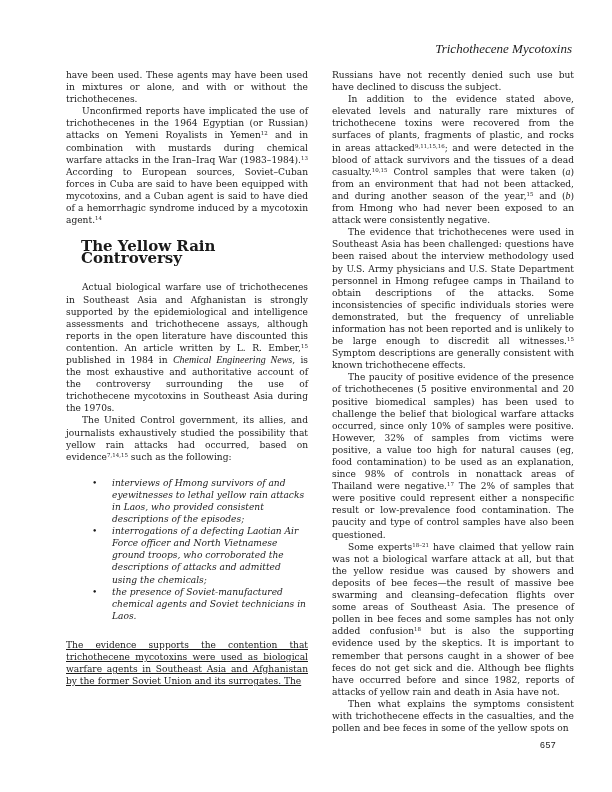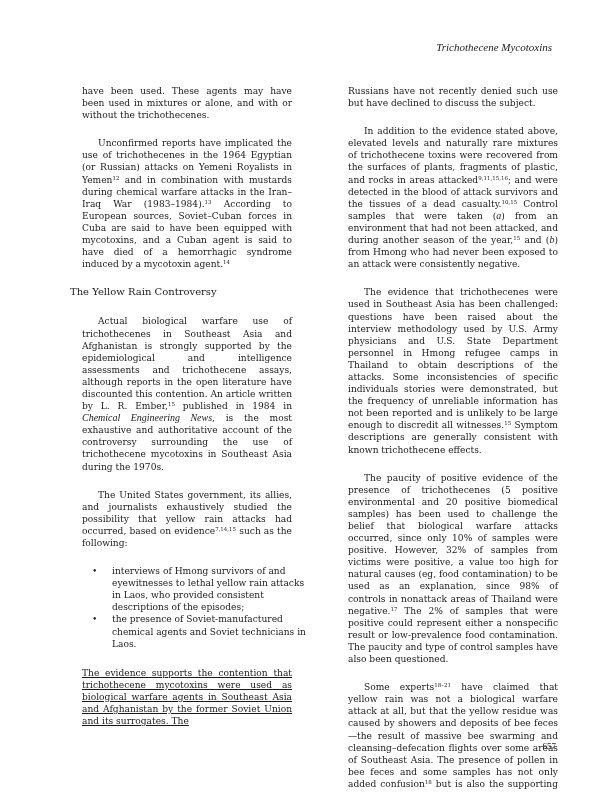--- a/index.html
+++ b/index.html
@@ -1,44 +1,45 @@
 <!DOCTYPE html>
 <html><head>
 <meta charset="utf-8">
 <style>
   html, body { margin: 0; padding: 0; background: #ffffff; }
   body { width: 612px; height: 792px; position: relative; overflow: hidden; font-family: "DejaVu Serif", "Liberation Serif", serif; color: #1a1a1a; }
-  .running-head { position: absolute; top: 41px; right: 60px; font-family: "Liberation Serif", serif; font-style: italic; font-size: 11px; color: #222; }
+  .running-head { position: absolute; top: 41px; right: 40px; font-family: "Liberation Serif", serif; font-style: italic; font-size: 13px; color: #222; }
   .col { position: absolute; top: 69px; width: 242px; font-size: 9.1px; line-height: 12.1px; text-align: justify; }
   .col-left { left: 66px; }
   .col-right { left: 332px; }
-  .col p { margin: 16px; }
+  .col p { margin: 0; }
   .col p.indent { text-indent: 16px; }
   sup { font-size: 5.5px; line-height: 0; vertical-align: 3.5px; }
-  .section-head { font-weight: normal; font-size: 10px; margin: 14px 0 17px 4px; text-align: left; }
+  .section-head { font-weight: bold; font-size: 15px; margin: 14px 0 17px 15px; text-align: left; }
   .bullets { list-style: none; margin: 14px 0 0 0; padding: 0 0 0 26px; }
-  .bullets li { position: relative; padding-left: 20px; text-align: left; }
+  .bullets li { position: relative; padding-left: 20px; text-align: left; font-style: italic; }
   .bullets li::before { content: "\2022"; position: absolute; left: 0; top: 0; }
   .after-bullets { margin-top: 17px !important; text-decoration: underline; }
   em { font-family: "Liberation Serif", serif; font-style: italic; font-size: 10px; }
-  .page-number { position: absolute; top: 741px; right: 56px; font-size: 9px; font-family: Liberation Serif, serif; }
+  .page-number { position: absolute; top: 741px; right: 56px; font-size: 9px; font-family: Liberation Mono, monospace; }
 </style>
 </head>
 <body>
 
 <div class="running-head">Trichothecene Mycotoxins</div>
 
 <div class="col col-left">
   <p>have been used.  These agents may have been used in mixtures or alone, and with or without the trichothecenes.</p>
   <p class="indent"><span>Unconfirmed reports have implicated the use of trichothecenes in the 1964 Egyptian (or Russian) attacks on Yemeni Royalists in Yemen</span><sup>12</sup><span> and in combination with mustards during chemical warfare attacks in the Iran–Iraq War (1983–1984).</span><sup>13</sup><span>  According to European sources, Soviet–Cuban forces in Cuba are said to have been equipped with mycotoxins, and a Cuban agent is said to have died of a hemorrhagic syndrome induced by a mycotoxin agent.</span><sup>14</sup></p>
   <div class="section-head">The Yellow Rain Controversy</div>
   <p class="indent"><span>Actual biological warfare use of trichothecenes in Southeast Asia and Afghanistan is strongly supported by the epidemiological and intelligence assessments and trichothecene assays, although reports in the open literature have discounted this contention.  An article written by L. R. Ember,</span><sup>15</sup><span> published in 1984 in </span><em>Chemical Engineering News</em><span>, is the most exhaustive and authoritative account of the controversy surrounding the use of trichothecene mycotoxins in Southeast Asia during the 1970s.</span></p>
-  <p class="indent"><span>The United States government, its allies, and journalists exhaustively studied the possibility that yellow rain attacks had occurred, based on evidence</span><sup>7,14,15</sup><span> such as the following:</span></p>
+  <p class="indent"><span>The United Control government, its allies, and journalists exhaustively studied the possibility that yellow rain attacks had occurred, based on evidence</span><sup>7,14,15</sup><span> such as the following:</span></p>
   <ul class="bullets">
     <li>interviews of Hmong survivors of and eyewitnesses to lethal yellow rain attacks in Laos, who provided consistent descriptions of the episodes;</li>
+    <li>interrogations of a defecting Laotian Air Force officer and North Vietnamese ground troops, who corroborated the descriptions of attacks and admitted using the chemicals;</li>
     <li>the presence of Soviet-manufactured chemical agents and Soviet technicians in Laos.</li>
   </ul>
   <p class="after-bullets">The evidence supports the contention that trichothecene mycotoxins were used as biological warfare agents in Southeast Asia and Afghanistan by the former Soviet Union and its surrogates.  The</p>
 </div>
 
 <div class="col col-right">
   <p>Russians have not recently denied such use but have declined to discuss the subject.</p>
   <p class="indent"><span>In addition to the evidence stated above, elevated levels and naturally rare mixtures of trichothecene toxins were recovered from the surfaces of plants, fragments of plastic, and rocks in areas attacked</span><sup>9,11,15,16</sup><span>; and were detected in the blood of attack survivors and the tissues of a dead casualty.</span><sup>10,15</sup><span>  Control samples that were taken (</span><em>a</em><span>) from an environment that had not been attacked, and during another season of the year,</span><sup>15</sup><span> and (</span><em>b</em><span>) from Hmong who had never been exposed to an attack were consistently negative.</span></p>
   <p class="indent"><span>The evidence that trichothecenes were used in Southeast Asia has been challenged: questions have been raised about the interview methodology used by U.S. Army physicians and U.S. State Department personnel in Hmong refugee camps in Thailand to obtain descriptions of the attacks.  Some inconsistencies of specific individuals stories were demonstrated, but the frequency of unreliable information has not been reported and is unlikely to be large enough to discredit all witnesses.</span><sup>15</sup><span>  Symptom descriptions are generally consistent with known trichothecene effects.</span></p>
   <p class="indent"><span>The paucity of positive evidence of the presence of trichothecenes (5 positive environmental and 20 positive biomedical samples) has been used to challenge the belief that biological warfare attacks occurred, since only 10% of samples were positive. However, 32% of samples from victims were positive, a value too high for natural causes (eg, food contamination) to be used as an explanation, since 98% of controls in nonattack areas of Thailand were negative.</span><sup>17</sup><span>  The 2% of samples that were positive could represent either a nonspecific result or low-prevalence food contamination.  The paucity and type of control samples have also been questioned.</span></p>

